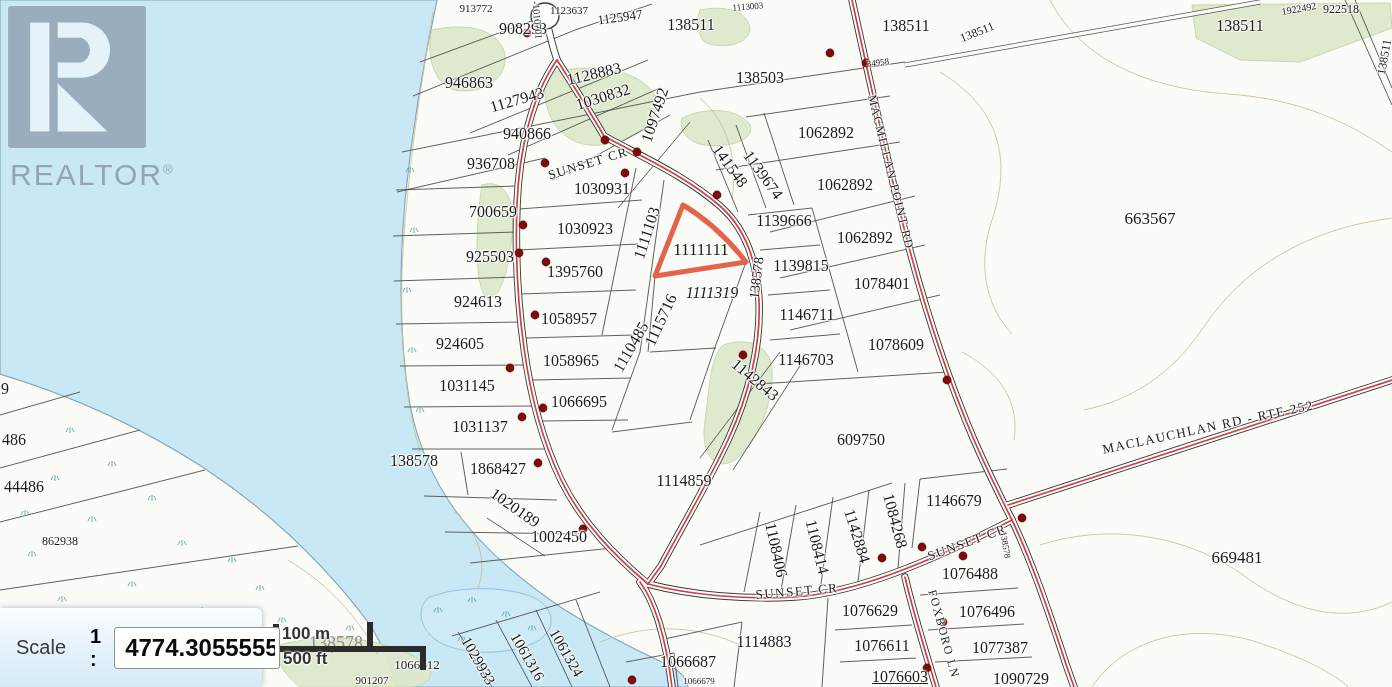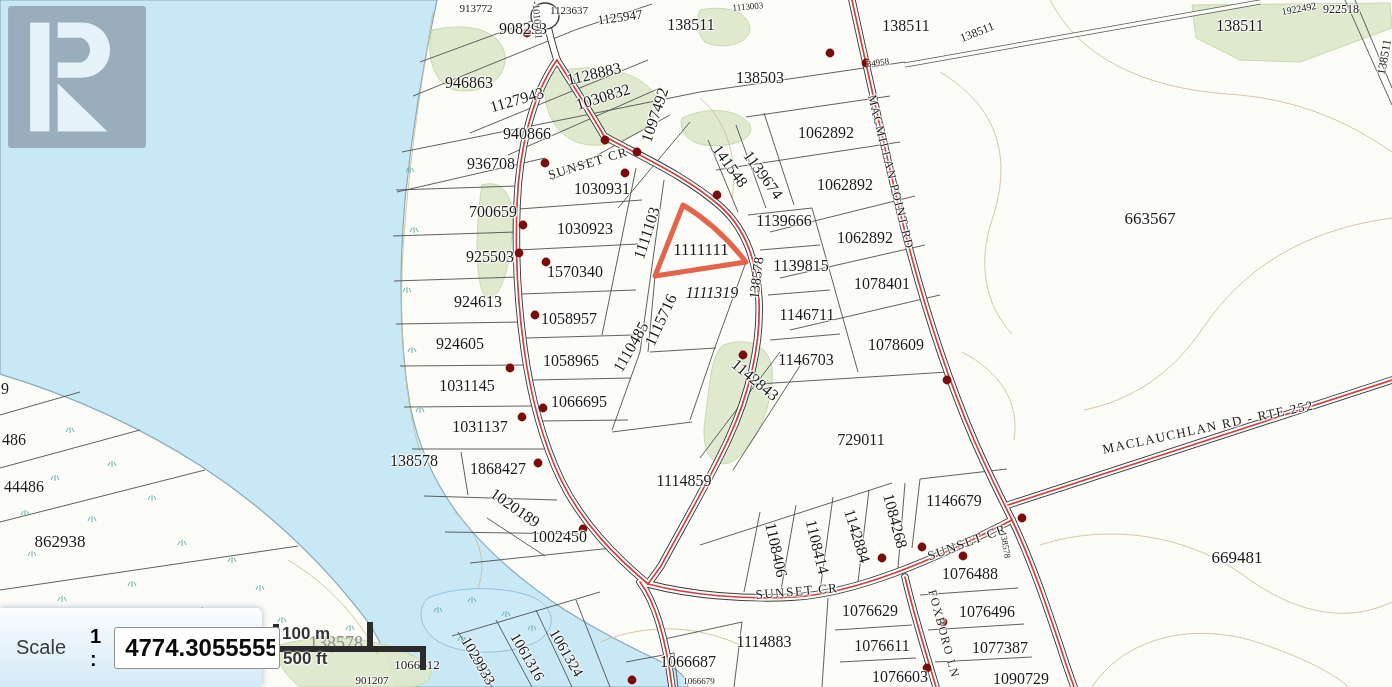--- a/index.html
+++ b/index.html
@@ -221,41 +221,41 @@
       <span class="lb" style="left: 585px; top: 229px; font-size: 16px; transform: translate(-50%, -50%) rotate(0deg);">1030923</span>
       <span class="lb" style="left: 647px; top: 233px; font-size: 16px; transform: translate(-50%, -50%) rotate(-72deg);">1111103</span>
       <span class="lb" style="left: 730px; top: 166px; font-size: 16px; transform: translate(-50%, -50%) rotate(54deg);">141548</span>
       <span class="lb" style="left: 763px; top: 175px; font-size: 16px; transform: translate(-50%, -50%) rotate(54deg);">1139674</span>
       <span class="lb rd" style="left: 891px; top: 172px; font-size: 12px; transform: translate(-50%, -50%) rotate(76deg);">MACMILLAN POINT RD</span>
       <span class="lb" style="left: 826px; top: 133px; font-size: 16px; transform: translate(-50%, -50%) rotate(0deg);">1062892</span>
       <span class="lb" style="left: 845px; top: 185px; font-size: 16px; transform: translate(-50%, -50%) rotate(0deg);">1062892</span>
       <span class="lb" style="left: 784px; top: 221px; font-size: 16px; transform: translate(-50%, -50%) rotate(0deg);">1139666</span>
       <span class="lb" style="left: 865px; top: 238px; font-size: 16px; transform: translate(-50%, -50%) rotate(0deg);">1062892</span>
       <span class="lb" style="left: 490px; top: 257px; font-size: 16px; transform: translate(-50%, -50%) rotate(0deg);">925503</span>
-      <span class="lb" style="left: 575px; top: 272px; font-size: 16px; transform: translate(-50%, -50%) rotate(0deg);">1570340</span>
+      <span class="lb" style="left: 575px; top: 272px; font-size: 16px; transform: translate(-50%, -50%) rotate(0deg);">1395760</span>
       <span class="lb" style="left: 701px; top: 249px; font-size: 17px; transform: translate(-50%, -50%) rotate(0deg);">1111111</span>
       <span class="lb" style="left: 801px; top: 266px; font-size: 16px; transform: translate(-50%, -50%) rotate(0deg);">1139815</span>
       <span class="lb" style="left: 757px; top: 278px; font-size: 14px; transform: translate(-50%, -50%) rotate(-83deg);">138578</span>
       <span class="lb" style="left: 882px; top: 284px; font-size: 16px; transform: translate(-50%, -50%) rotate(0deg);">1078401</span>
       <span class="lb" style="left: 478px; top: 302px; font-size: 16px; transform: translate(-50%, -50%) rotate(0deg);">924613</span>
       <span class="lb" style="left: 569px; top: 319px; font-size: 16px; transform: translate(-50%, -50%) rotate(0deg);">1058957</span>
       <span class="lb" style="left: 807px; top: 315px; font-size: 16px; transform: translate(-50%, -50%) rotate(0deg);">1146711</span>
       <span class="lb" style="left: 661px; top: 320px; font-size: 16px; transform: translate(-50%, -50%) rotate(-65deg);">1115716</span>
       <span class="lb" style="left: 631px; top: 347px; font-size: 16px; transform: translate(-50%, -50%) rotate(-60deg);">1110485</span>
       <span class="lb" style="left: 712px; top: 293px; font-size: 16px; transform: translate(-50%, -50%) rotate(0deg); font-style: italic;">1111319</span>
       <span class="lb" style="left: 460px; top: 344px; font-size: 16px; transform: translate(-50%, -50%) rotate(0deg);">924605</span>
       <span class="lb" style="left: 571px; top: 361px; font-size: 16px; transform: translate(-50%, -50%) rotate(0deg);">1058965</span>
       <span class="lb" style="left: 806px; top: 360px; font-size: 16px; transform: translate(-50%, -50%) rotate(0deg);">1146703</span>
       <span class="lb" style="left: 896px; top: 345px; font-size: 16px; transform: translate(-50%, -50%) rotate(0deg);">1078609</span>
       <span class="lb" style="left: 467px; top: 386px; font-size: 16px; transform: translate(-50%, -50%) rotate(0deg);">1031145</span>
       <span class="lb" style="left: 579px; top: 402px; font-size: 16px; transform: translate(-50%, -50%) rotate(0deg);">1066695</span>
       <span class="lb" style="left: 755px; top: 380px; font-size: 16px; transform: translate(-50%, -50%) rotate(40deg);">1142843</span>
       <span class="lb" style="left: 1150px; top: 218px; font-size: 17px; transform: translate(-50%, -50%) rotate(0deg);">663567</span>
       <span class="lb" style="left: 480px; top: 427px; font-size: 16px; transform: translate(-50%, -50%) rotate(0deg);">1031137</span>
-      <span class="lb" style="left: 861px; top: 440px; font-size: 16px; transform: translate(-50%, -50%) rotate(0deg);">729011</span>
+      <span class="lb" style="left: 861px; top: 440px; font-size: 16px; transform: translate(-50%, -50%) rotate(0deg);">609750</span>
       <span class="lb" style="left: 414px; top: 461px; font-size: 16px; transform: translate(-50%, -50%) rotate(0deg);">138578</span>
       <span class="lb" style="left: 498px; top: 469px; font-size: 16px; transform: translate(-50%, -50%) rotate(0deg);">1868427</span>
       <span class="lb" style="left: 684px; top: 481px; font-size: 16px; transform: translate(-50%, -50%) rotate(0deg);">1114859</span>
       <span class="lb" style="left: 515px; top: 508px; font-size: 16px; transform: translate(-50%, -50%) rotate(35deg);">1020189</span>
       <span class="lb" style="left: 559px; top: 537px; font-size: 16px; transform: translate(-50%, -50%) rotate(0deg);">1002450</span>
       <span class="lb" style="left: 776px; top: 550px; font-size: 16px; transform: translate(-50%, -50%) rotate(78deg);">1108406</span>
       <span class="lb" style="left: 817px; top: 547px; font-size: 16px; transform: translate(-50%, -50%) rotate(76deg);">1108414</span>
       <span class="lb" style="left: 857px; top: 536px; font-size: 16px; transform: translate(-50%, -50%) rotate(73deg);">1142884</span>
       <span class="lb" style="left: 895px; top: 521px; font-size: 16px; transform: translate(-50%, -50%) rotate(75deg);">1084268</span>
       <span class="lb" style="left: 954px; top: 501px; font-size: 16px; transform: translate(-50%, -50%) rotate(0deg);">1146679</span>
@@ -263,46 +263,49 @@
       <span class="lb rd" style="left: 1208px; top: 427px; font-size: 13px; transform: translate(-50%, -50%) rotate(-12deg);">MACLAUCHLAN RD - RTE 252</span>
       <span class="lb" style="left: 1005px; top: 545px; font-size: 9px; transform: translate(-50%, -50%) rotate(80deg);">138578</span>
       <span class="lb" style="left: 1237px; top: 557px; font-size: 17px; transform: translate(-50%, -50%) rotate(0deg);">669481</span>
       <span class="lb rd" style="left: 797px; top: 591px; font-size: 13px; transform: translate(-50%, -50%) rotate(-5deg);">SUNSET CR</span>
       <span class="lb rd" style="left: 944px; top: 634px; font-size: 12px; transform: translate(-50%, -50%) rotate(75deg);">FOXBORO LN</span>
       <span class="lb" style="left: 970px; top: 574px; font-size: 16px; transform: translate(-50%, -50%) rotate(0deg);">1076488</span>
       <span class="lb" style="left: 870px; top: 611px; font-size: 16px; transform: translate(-50%, -50%) rotate(0deg);">1076629</span>
       <span class="lb" style="left: 987px; top: 612px; font-size: 16px; transform: translate(-50%, -50%) rotate(0deg);">1076496</span>
       <span class="lb" style="left: 882px; top: 646px; font-size: 16px; transform: translate(-50%, -50%) rotate(0deg);">1076611</span>
       <span class="lb" style="left: 1000px; top: 648px; font-size: 16px; transform: translate(-50%, -50%) rotate(0deg);">1077387</span>
-      <span class="lb" style="left: 900px; top: 677px; font-size: 16px; transform: translate(-50%, -50%) rotate(0deg);">1076603</span>
+      <span class="lb" style="left: 900px; top: 677px; font-size: 16px; transform: translate(-50%, -50%) rotate(0deg); text-decoration: underline;">1076603</span>
       <span class="lb" style="left: 1021px; top: 679px; font-size: 16px; transform: translate(-50%, -50%) rotate(0deg);">1090729</span>
       <span class="lb" style="left: 5px; top: 389px; font-size: 16px; transform: translate(-50%, -50%) rotate(0deg);">9</span>
       <span class="lb" style="left: 14px; top: 440px; font-size: 16px; transform: translate(-50%, -50%) rotate(0deg);">486</span>
       <span class="lb" style="left: 24px; top: 487px; font-size: 16px; transform: translate(-50%, -50%) rotate(0deg);">44486</span>
-      <span class="lb" style="left: 60px; top: 541px; font-size: 17px; transform: translate(-50%, -50%) rotate(0deg); font-family: Liberation Serif, serif;">862938</span>
+      <span class="lb" style="left: 60px; top: 541px; font-size: 12px; transform: translate(-50%, -50%) rotate(0deg); font-family: Liberation Serif, serif;">862938</span>
       <span class="lb gy" style="left: 336px; top: 643px; font-size: 18px; transform: translate(-50%, -50%) rotate(0deg);">138578</span>
       <span class="lb" style="left: 417px; top: 664px; font-size: 13px; transform: translate(-50%, -50%) rotate(0deg);">1066612</span>
       <span class="lb" style="left: 372px; top: 680px; font-size: 11px; transform: translate(-50%, -50%) rotate(0deg);">901207</span>
       <span class="lb" style="left: 478px; top: 661px; font-size: 15px; transform: translate(-50%, -50%) rotate(60deg);">1029933</span>
       <span class="lb" style="left: 527px; top: 657px; font-size: 15px; transform: translate(-50%, -50%) rotate(60deg);">1061316</span>
       <span class="lb" style="left: 566px; top: 653px; font-size: 15px; transform: translate(-50%, -50%) rotate(60deg);">1061324</span>
       <span class="lb" style="left: 764px; top: 642px; font-size: 16px; transform: translate(-50%, -50%) rotate(0deg);">1114883</span>
       <span class="lb" style="left: 688px; top: 662px; font-size: 16px; transform: translate(-50%, -50%) rotate(0deg);">1066687</span>
       <span class="lb" style="left: 651px; top: 681px; font-size: 9px; transform: translate(-50%, -50%) rotate(0deg); margin-left: 48px;">1066679</span>
     </div>
 
   <div id="watermark">
     <svg width="138" height="142" viewBox="0 0 100 103">
       <rect x="0" y="0" width="100" height="103" rx="2" fill="#8694a4" opacity="0.82"></rect>
       <g fill="#eaf4fa">
         <rect x="16" y="12" width="14" height="79"></rect>
         <path d="M36,12 H54 A20,20 0 0 1 54,52 H36 V41 H53 A9.5,9.5 0 0 0 53,23 H36 Z"></path>
         <path d="M36,56 L72,91 H36 Z"></path>
       </g>
     </svg>
+    <div class="wordmark">
+      <span>REALTOR</span><sup>®</sup>
+    </div>
   </div>
 
   <svg id="scalebar-svg" width="180" height="60">
     <g fill="#2b2b2b">
       <rect x="13" y="9" width="6" height="44"></rect>
       <rect x="13" y="31" width="153" height="6"></rect>
       <rect x="107" y="7" width="6" height="27"></rect>
       <rect x="160" y="31" width="6" height="24"></rect>
     </g>
   </svg>

